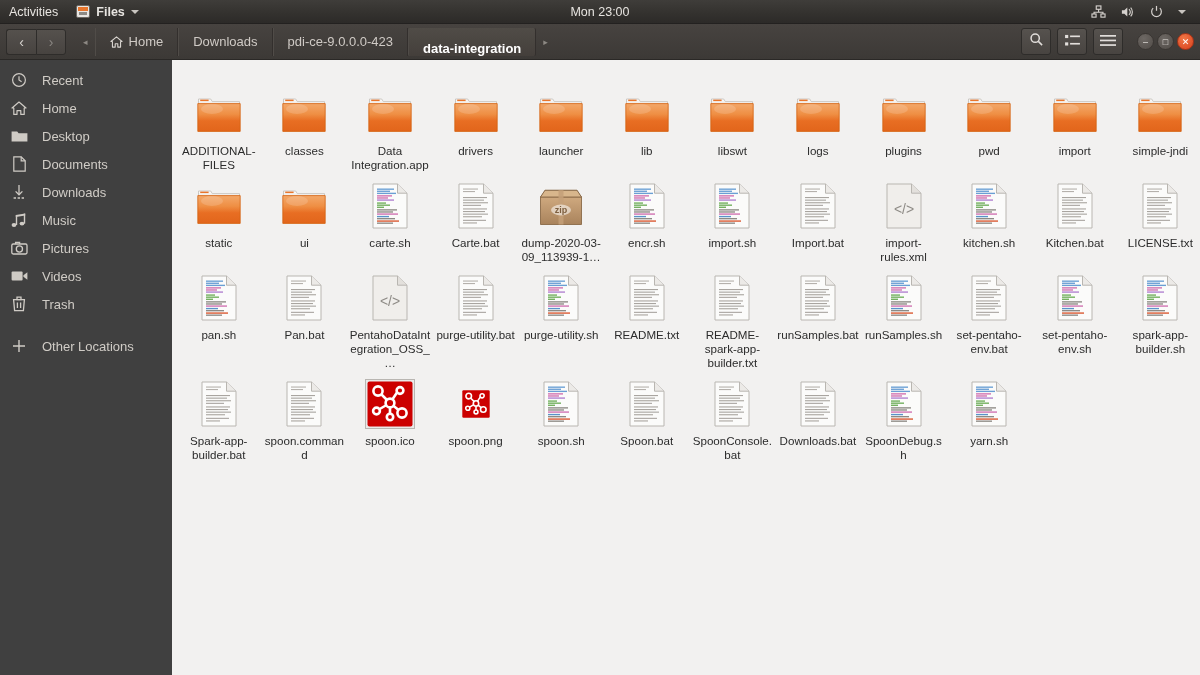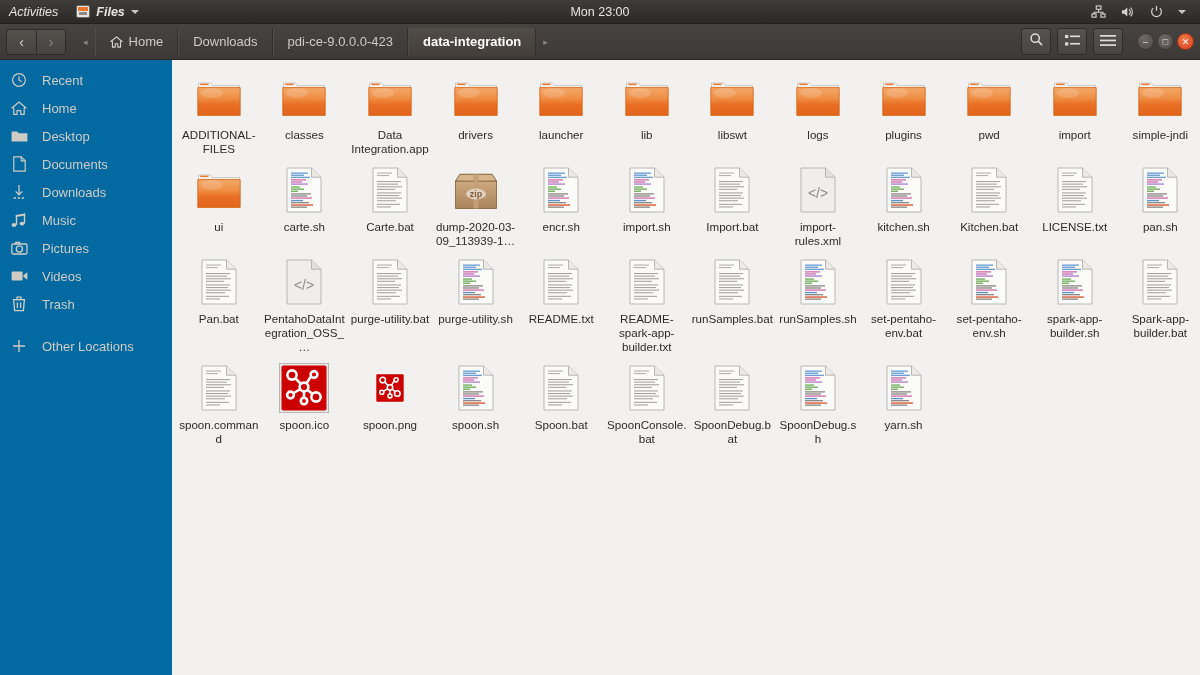--- a/index.html
+++ b/index.html
@@ -11,21 +11,21 @@
   }
 
   
   #topbar {
     position: absolute; top: 0; left: 0; width: 1200px; height: 24px;
     background: linear-gradient(to bottom, #3f3d3a 0%, #34322f 55%, #2c2a28 100%);
     display: flex; align-items: center;
     color: #dedbd7; font-size: 12.5px;
     border-bottom: 1px solid #232120;
   }
-  #topbar .tb-item { display: flex; align-items: center; gap: 6px; padding: 0 9px; height: 24px; font-style: italic; }
+  #topbar .tb-item { display: flex; align-items: center; gap: 6px; padding: 0 9px; height: 24px; }
   .activities { font-size: 12.5px; color: #e7e4e0; }
   .files-app { font-weight: bold; color: #e7e4e0; }
   .files-glyph {
     width: 14px; height: 13px; border-radius: 2px;
     background: #e8e6e3; border: 1px solid #6b6762;
     position: relative; display: inline-block;
   }
   .files-glyph::before {
     content: ""; position: absolute; left: 1px; top: 1px; right: 1px; height: 4px;
     background: #e8762d;
@@ -69,20 +69,21 @@
   .crumb {
     display: flex; align-items: center; gap: 6px; height: 28px; padding: 0 14px;
     color: #cfcac5; font-size: 13px; white-space: nowrap;
     border-left: 1px solid #504c48; border-right: 1px solid #332f2d;
     background: transparent;
   }
   .crumb.current {
     color: #ffffff; font-weight: bold;
     background: linear-gradient(to bottom, #504c47, #443f3b);
     border-radius: 2px;
+    align-items: flex-end;
   }
   .home-glyph {
     width: 13px; height: 11px; position: relative; display: inline-block;
   }
   .home-glyph svg { display: block; }
 
   #hb-right { margin-left: auto; display: flex; align-items: center; gap: 6px; }
   .hb-btn {
     width: 30px; height: 27px; border-radius: 3px;
     background: linear-gradient(to bottom, #56524e, #484441);
@@ -99,34 +100,34 @@
     border: 1px solid #3a3633;
   }
   .wc.close {
     background: radial-gradient(circle at 38% 30%, #f07746, #d9411e);
     border-color: #a83418; color: #fff;
   }
 
   
   #sidebar {
     position: absolute; top: 60px; left: 0; width: 172px; height: 615px;
-    background: #0369a1;
+    background: #404040;
     padding-top: 6px;
     overflow: hidden;
   }
   .side-item {
     display: flex; align-items: center; height: 28px; padding-left: 10px; gap: 14px;
     color: #d0ccc6; font-size: 13px;
   }
   .side-item .sico { width: 18px; display: flex; align-items: center; justify-content: center; color: #cfcbc5; }
   .side-gap { height: 14px; }
 
   
   #filepane {
-    position: absolute; top: 60px; left: 172px; width: 1028px; height: 510px;
+    position: absolute; top: 76px; left: 172px; width: 1028px; height: 510px;
     background: #f2f1f0; overflow: hidden;
     padding: 6px 0 0 0;
   }
   #grid {
     display: grid;
     grid-template-columns: repeat(12, 85.6px);
     padding-left: 4px;
   }
   .cell {
     width: 85.6px; padding-top: 8px; padding-bottom: 2px;
@@ -528,20 +529,32 @@
       <div class="cell">
         <div class="iconbox">
           <svg class="ic-folder" viewBox="0 0 46 38">
     <path d="M2 5.5h11.5l1.4 2.4h2.6" fill="none" stroke="#bdb9b3" stroke-width="0.8"></path>
     <path d="M2.5 3h12.2l1.6 2.6H43.5v3H2.5z" fill="url(#folderTab)" stroke="#c3beb8" stroke-width="0.8"></path>
     <rect x="4.2" y="3.6" width="8.4" height="1.5" fill="#e8762d"></rect>
     <path d="M1.8 7.6h42.4v27.8H1.8z" fill="url(#folderGrad)" stroke="#d4620f" stroke-width="0.8"></path>
     <ellipse cx="16" cy="13" rx="11" ry="5" fill="#ffffff" opacity="0.16"></ellipse>
   </svg>
         </div>
+        <div class="label">static</div>
+      </div>
+      <div class="cell">
+        <div class="iconbox">
+          <svg class="ic-folder" viewBox="0 0 46 38">
+    <path d="M2 5.5h11.5l1.4 2.4h2.6" fill="none" stroke="#bdb9b3" stroke-width="0.8"></path>
+    <path d="M2.5 3h12.2l1.6 2.6H43.5v3H2.5z" fill="url(#folderTab)" stroke="#c3beb8" stroke-width="0.8"></path>
+    <rect x="4.2" y="3.6" width="8.4" height="1.5" fill="#e8762d"></rect>
+    <path d="M1.8 7.6h42.4v27.8H1.8z" fill="url(#folderGrad)" stroke="#d4620f" stroke-width="0.8"></path>
+    <ellipse cx="16" cy="13" rx="11" ry="5" fill="#ffffff" opacity="0.16"></ellipse>
+  </svg>
+        </div>
         <div class="label">ui</div>
       </div>
       <div class="cell">
         <div class="iconbox">
           <svg class="ic-doc" viewBox="0 0 36 46">
     <path d="M1 1h24.5L35 10.2V45H1z" fill="#fbfbfa" stroke="#b9b6b1" stroke-width="1"></path>
     <path d="M25.5 1v9.2H35" fill="#eceae7" stroke="#b9b6b1" stroke-width="1"></path>
     <rect x="5" y="5.5" width="17" height="1.35" fill="#6a9fd4"></rect>
             <rect x="5" y="7.6" width="13" height="1.35" fill="#6a9fd4"></rect>
             <rect x="5" y="9.7" width="19" height="1.35" fill="#6a9fd4"></rect>
@@ -1164,21 +1177,21 @@
             <rect x="5" y="25.4" width="24" height="1.1" fill="#a9a5a0"></rect>
             <rect x="5" y="28" width="22" height="1.1" fill="#a9a5a0"></rect>
             <rect x="5" y="30.6" width="25" height="1.1" fill="#a9a5a0"></rect>
             <rect x="5" y="33.2" width="19" height="1.1" fill="#a9a5a0"></rect>
             <rect x="5" y="36.8" width="23" height="1.1" fill="#a9a5a0"></rect>
             <rect x="5" y="39.4" width="14" height="1.1" fill="#a9a5a0"></rect>
             <rect x="5" y="5.5" width="15" height="1.1" fill="#b5b1ac"></rect>
             <rect x="5" y="8" width="12" height="1.1" fill="#b5b1ac"></rect>
   </svg>
         </div>
-        <div class="label">SpoonDebug.bat</div>
+        <div class="label">Downloads.bat</div>
       </div>
       <div class="cell">
         <div class="iconbox">
           <svg class="ic-doc" viewBox="0 0 36 46">
     <path d="M1 1h24.5L35 10.2V45H1z" fill="#fbfbfa" stroke="#b9b6b1" stroke-width="1"></path>
     <path d="M25.5 1v9.2H35" fill="#eceae7" stroke="#b9b6b1" stroke-width="1"></path>
     <rect x="5" y="5.5" width="17" height="1.35" fill="#6a9fd4"></rect>
             <rect x="5" y="7.6" width="13" height="1.35" fill="#6a9fd4"></rect>
             <rect x="5" y="9.7" width="19" height="1.35" fill="#6a9fd4"></rect>
             <rect x="5" y="12.2" width="15" height="1.35" fill="#d06fb0"></rect>

